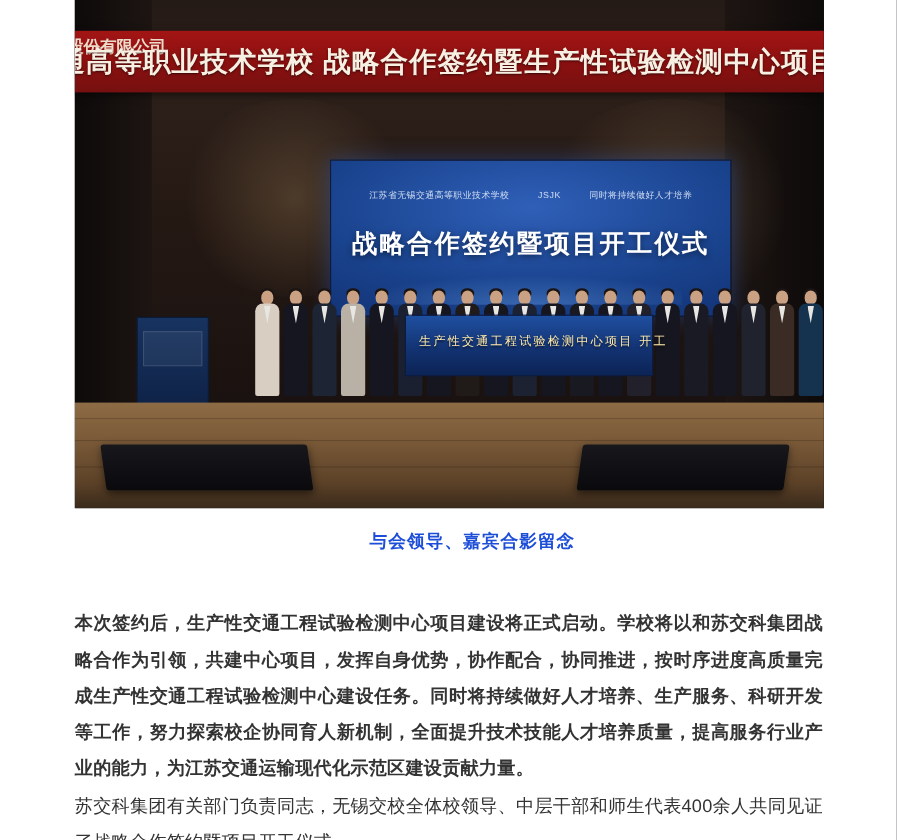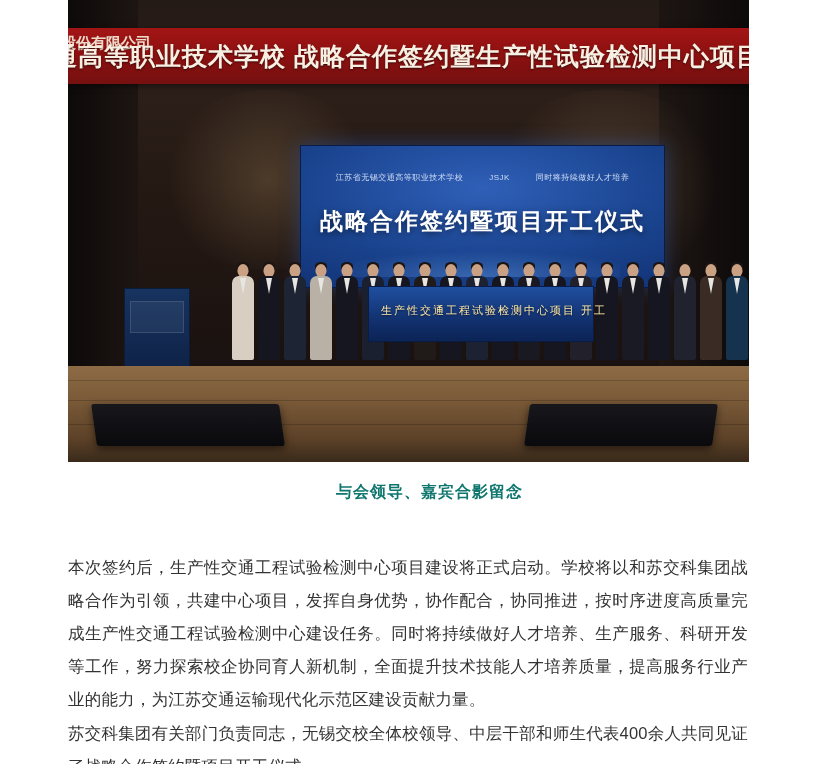--- a/index.html
+++ b/index.html
@@ -238,36 +238,36 @@
     border-radius: 50%;
     background: radial-gradient(circle, rgba(255,210,140,.18), rgba(255,210,140,0) 70%);
     pointer-events: none;
   }
   .caption {
     position: absolute;
     left: 0; right: 0;
     top: 482px;
     text-align: center;
     font-size: 16px;
-    color: #0f766e;
+    color: #1d4ed8;
     font-weight: 600;
     letter-spacing: 1px;
     padding-left: 44px;
   }
   .body-text {
     position: absolute;
     left: 68px;
     width: 680px;
     font-size: 16.5px;
     line-height: 33px;
     color: #333333;
     text-align: justify;
     letter-spacing: .2px;
   }
-  .p1 { top: 534px; }
+  .p1 { top: 534px; font-weight: bold; }
   .p2 { top: 700px; }
 </style>
 </head>
 <body>
 
 <div class="page">
 
   <div class="photo-wrap">
     <div class="photo">
 

